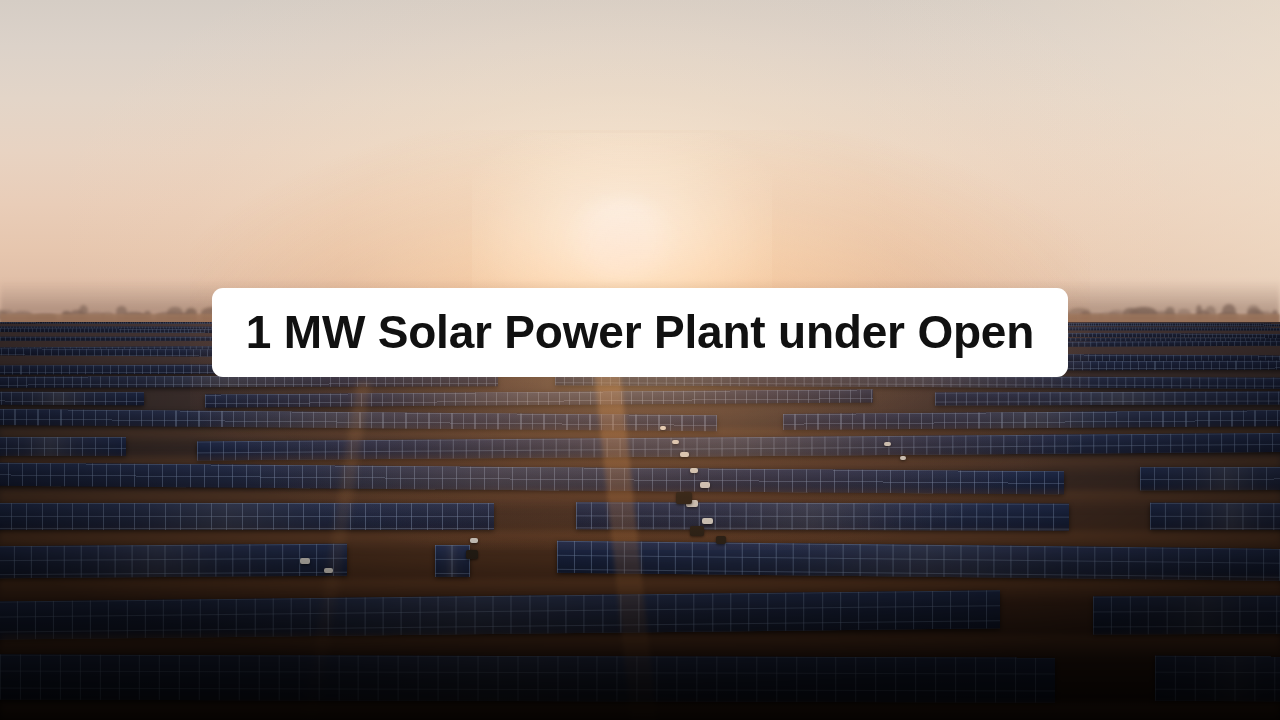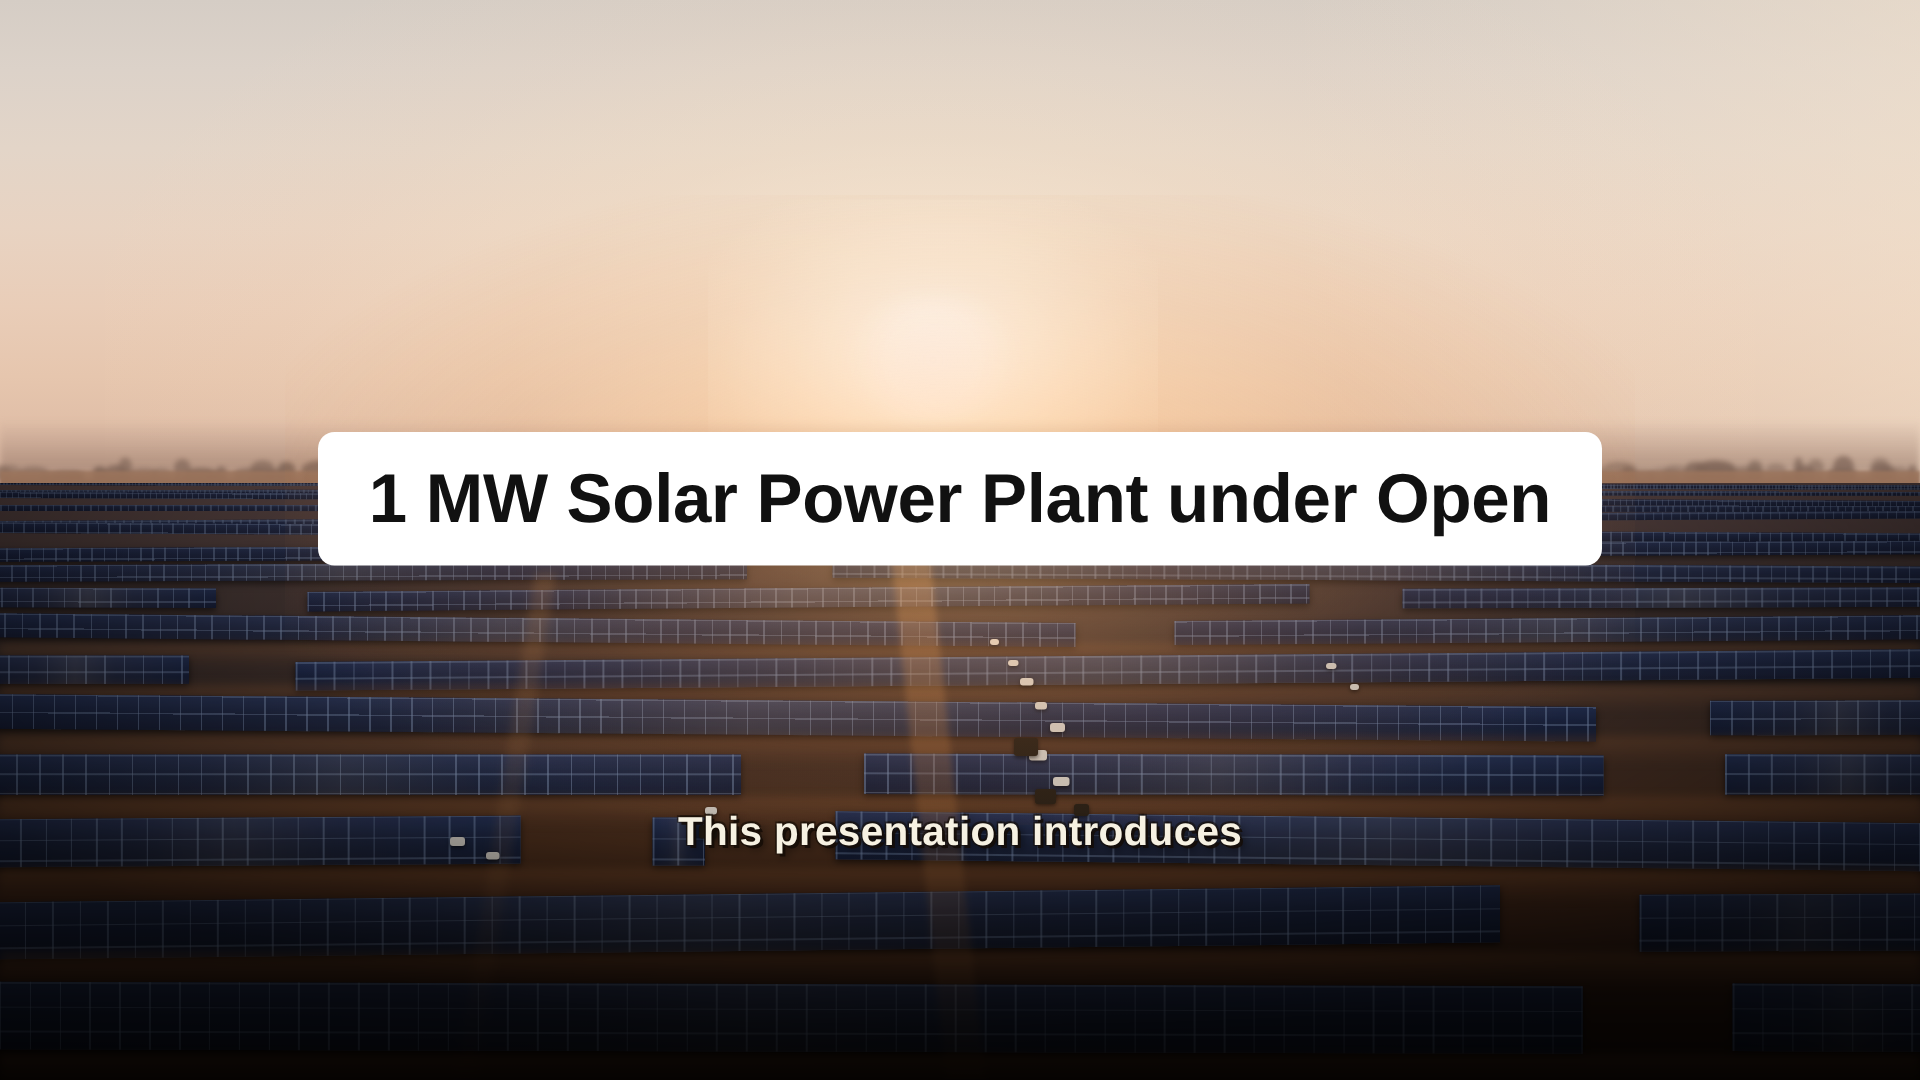--- a/index.html
+++ b/index.html
@@ -500,15 +500,14 @@
         <div class="veh dark" style="left: 466px; top: 228px; width: 12px; height: 9px;"></div>
       </div>
     <div class="field-sunwash"></div>
     <div class="field-vignette"></div>
   </div>
 
   <div class="title-wrap">
     <div class="title-line l1">1 MW Solar Power Plant under Open</div>
   </div>
 
-  <div class="subtitle">This presentation introduces</div>
 
 </div>
 
 </body></html>

